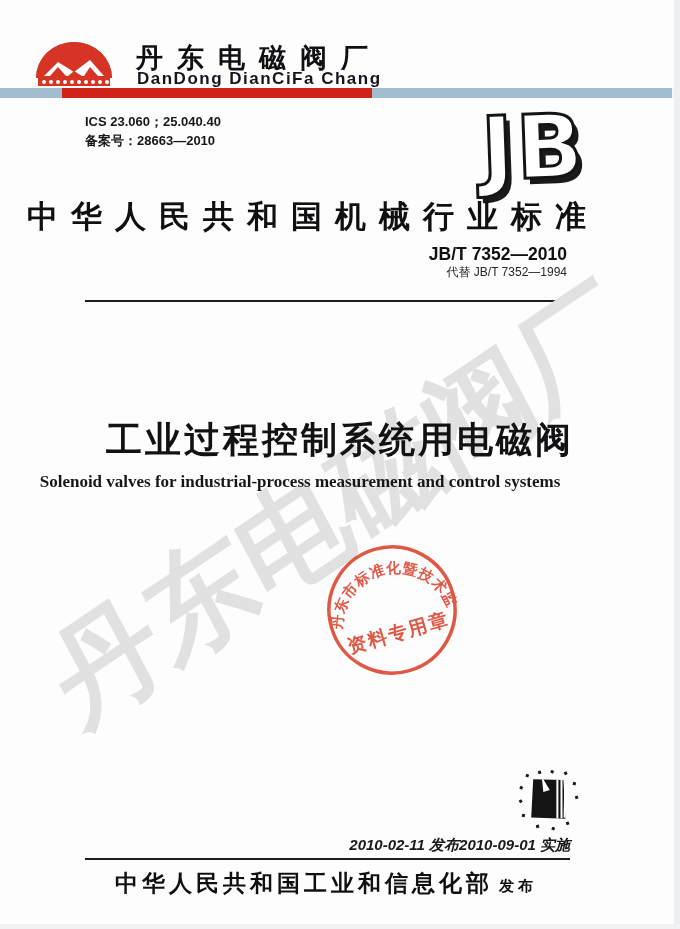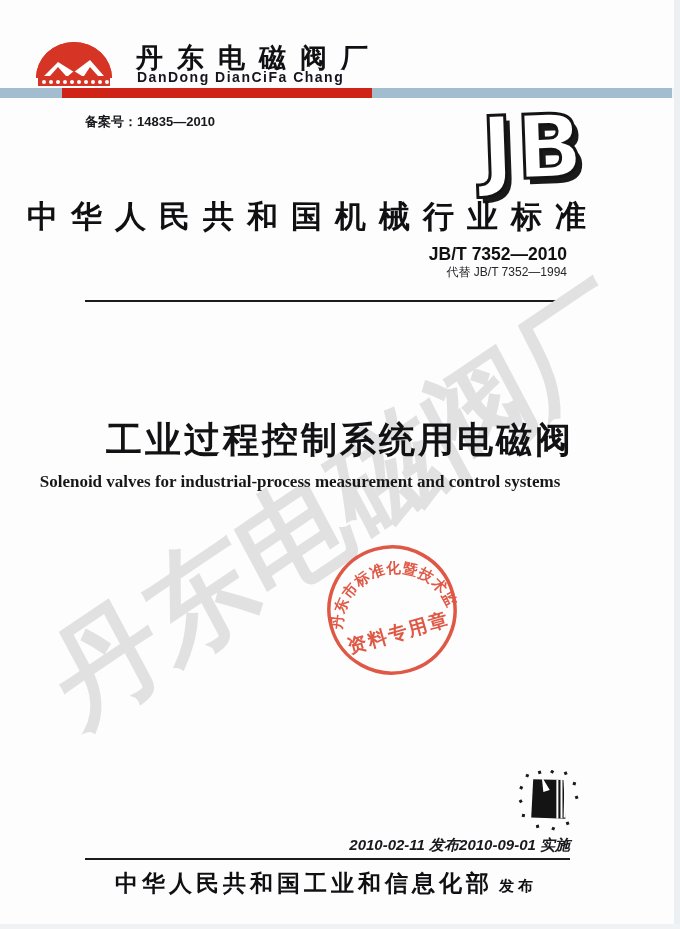--- a/index.html
+++ b/index.html
@@ -13,21 +13,21 @@
 
   
   .logo-wrap{left:28px;top:40px;width:92px;height:50px;}
   .company-cn{
     left:136px;top:40px;width:300px;
     font-size:27px;font-weight:bold;letter-spacing:14px;color:#101014;
     white-space:nowrap;
   }
   .company-py{
     left:137px;top:69px;
-    font-size:14px;font-weight:bold;letter-spacing:1.5px;color:#15151f;
+    font-size:17px;font-weight:bold;letter-spacing:1.5px;color:#15151f;
     white-space:nowrap;
   }
   .color-bar{left:0;top:88px;width:680px;height:10px;display:flex;}
   .color-bar .seg1{width:62px;background:#a3bdd0;}
   .color-bar .seg2{width:310px;background:#cf2317;}
   .color-bar .seg3{width:300px;background:#a3bdd0;}
   .color-bar .seg4{flex:1;background:#f4f5f6;}
 
   
   .meta{left:85px;top:112px;font-size:13px;font-weight:600;line-height:19px;color:#17171c;}
@@ -116,21 +116,22 @@
 <div class="abs company-cn">丹东电磁阀厂</div>
 <div class="abs company-py">DanDong DianCiFa Chang</div>
 <div class="abs color-bar">
   <div class="seg1"></div>
   <div class="seg2"></div>
   <div class="seg3"></div>
   <div class="seg4"></div>
 </div>
 
 <div class="abs meta">
-  <div>备案号：14835—2010</div>
+  <div>ICS 23.060；25.040.40</div>
+  <div>备案号：28663—2010</div>
 </div>
 
 <div class="abs jb">JB</div>
 
 <div class="abs std-heading">中华人民共和国机械行业标准</div>
 <div class="abs std-no">JB/T 7352—2010</div>
 <div class="abs std-replaces">代替 JB/T 7352—1994</div>
 <div class="abs rule-top"></div>
 
 <div class="abs watermark">丹东电磁阀厂</div>

